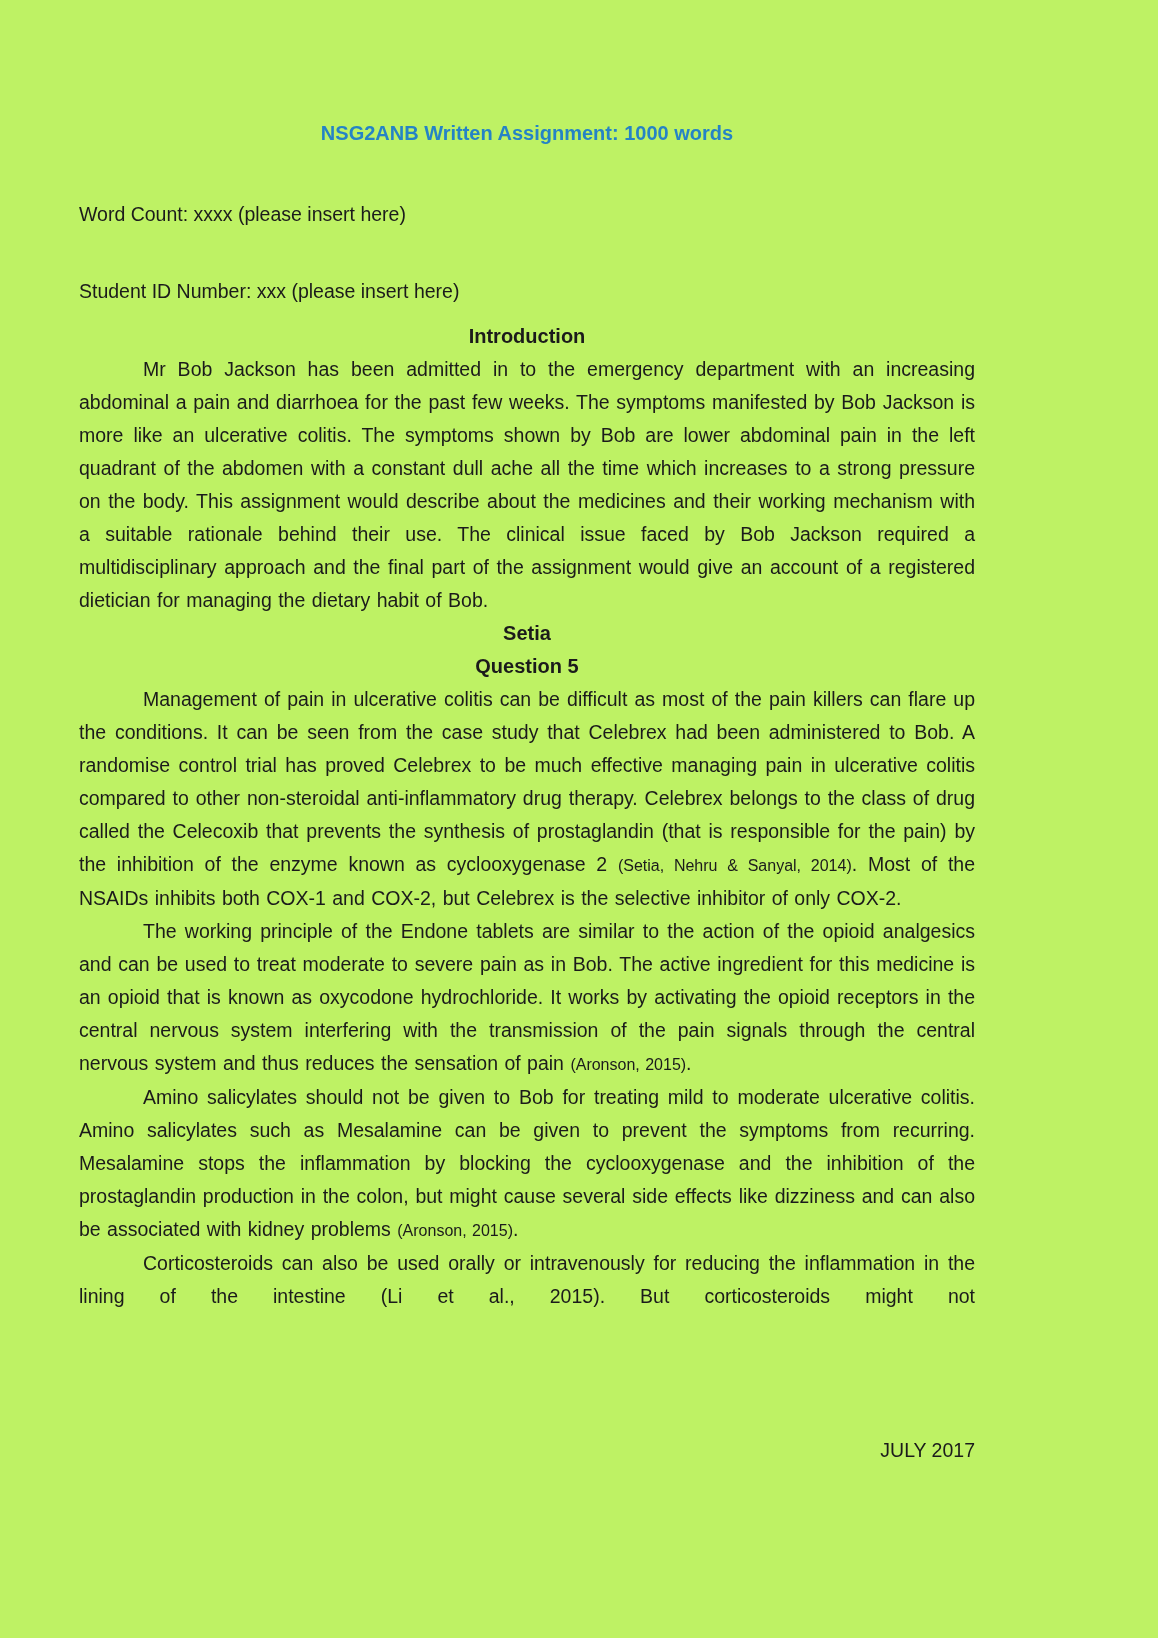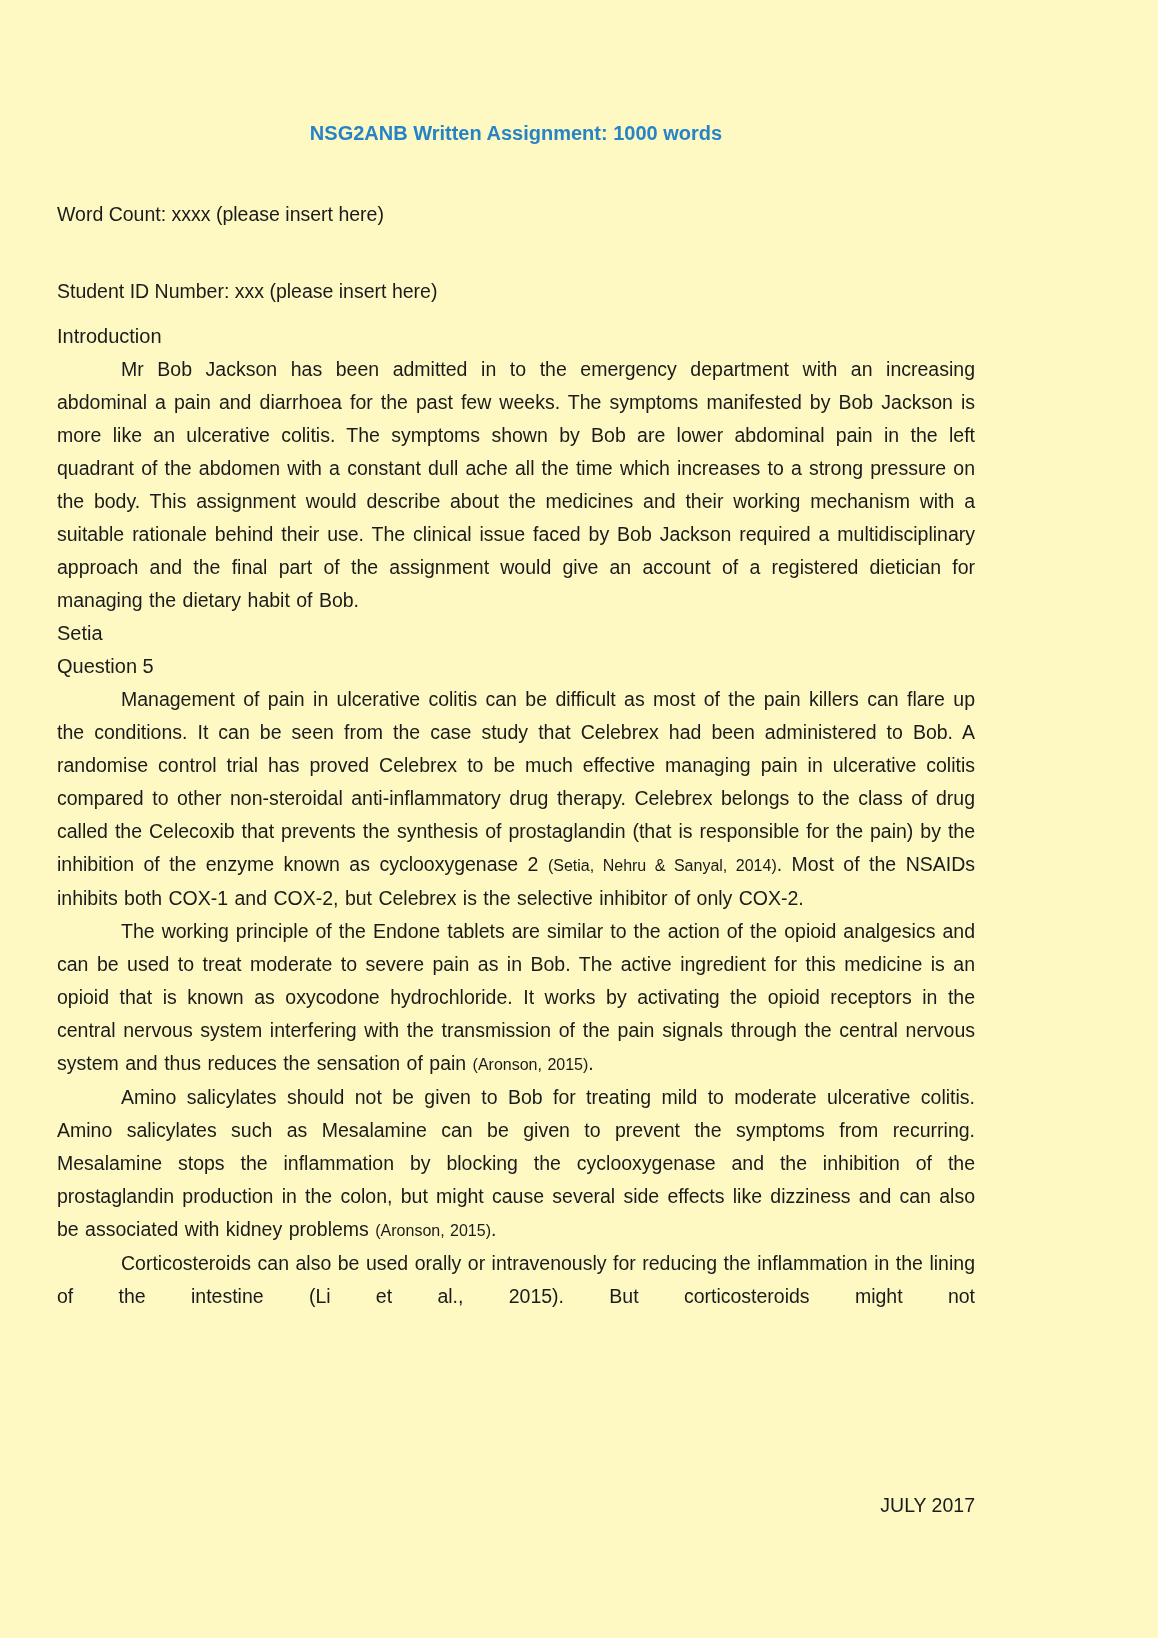--- a/index.html
+++ b/index.html
@@ -5,67 +5,67 @@
   html, body {
     margin: 0;
     padding: 0;
     background: #ffffff;
   }
   .page {
     position: relative;
     width: 1158px;
     height: 1638px;
     box-sizing: border-box;
-    padding: 120px 183px 0 57px;
-    background: #fef9c3;
+    padding: 120px 183px 0 79px;
+    background: #bef264;
     overflow: hidden;
     font-family: "Liberation Sans", sans-serif;
     color: #1b1b1b;
   }
   .doc-title {
     text-align: center;
     font-weight: bold;
     font-size: 20px;
     line-height: 27px;
     margin: 0 0 54px 0;
   }
   .meta-line {
     font-size: 19.5px;
     line-height: 27px;
     margin: 0 0 15px 0;
   }
   .meta-line.last {
     margin-bottom: 50px;
   }
   .doc-heading {
-    font-weight: normal;
+    font-weight: bold;
     font-size: 20px;
     line-height: 33px;
     margin: 0;
-    text-align: left;
+    text-align: center;
   }
   .doc-paragraph {
     margin: 0;
     font-size: 19.5px;
     line-height: 33px;
     text-align: justify;
     word-spacing: 1px;
   }
   .doc-paragraph.indent {
     text-indent: 64px;
   }
   .doc-paragraph.continues {
     text-align-last: justify;
   }
   .cite {
     font-size: 16px;
   }
   .footer-date {
     position: absolute;
-    top: 1492px;
+    top: 1437px;
     right: 183px;
     font-size: 19.5px;
     line-height: 27px;
     color: #1b1b1b;
   }
 </style>
 </head>
 <body>
 
 <div class="page">

